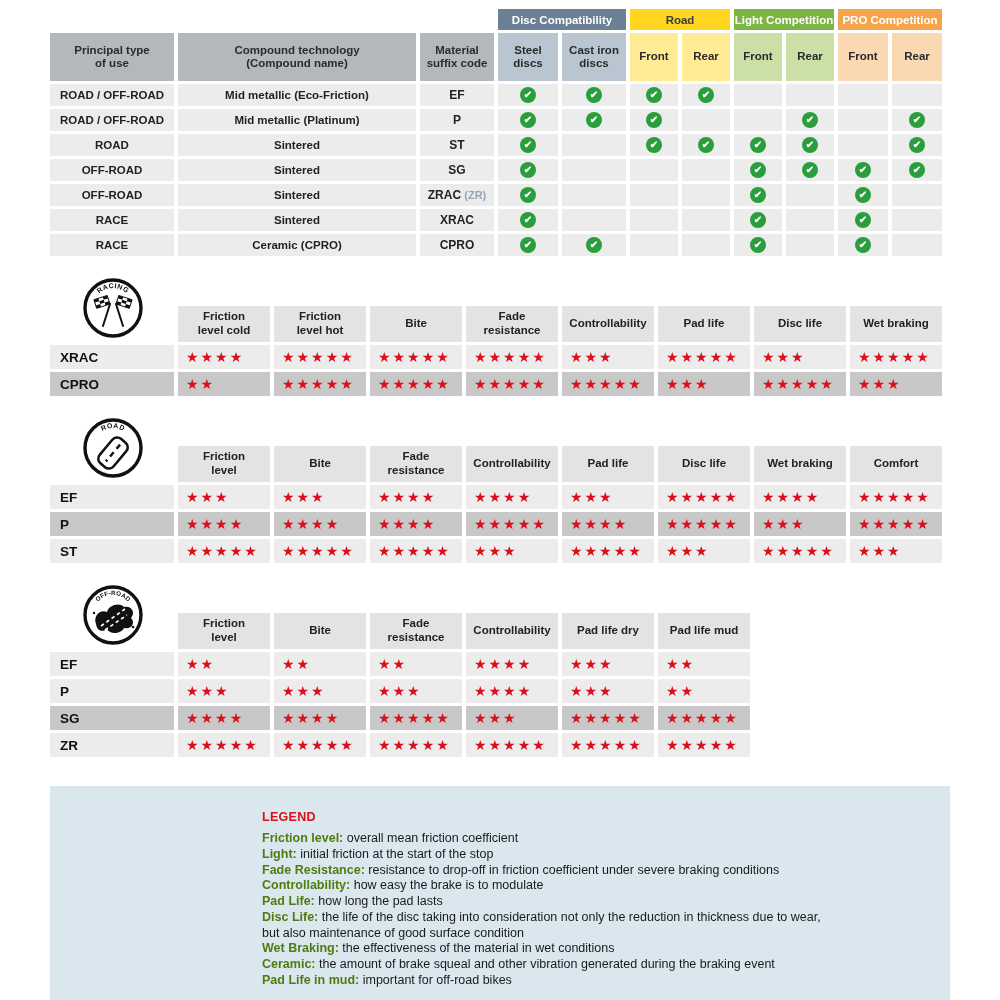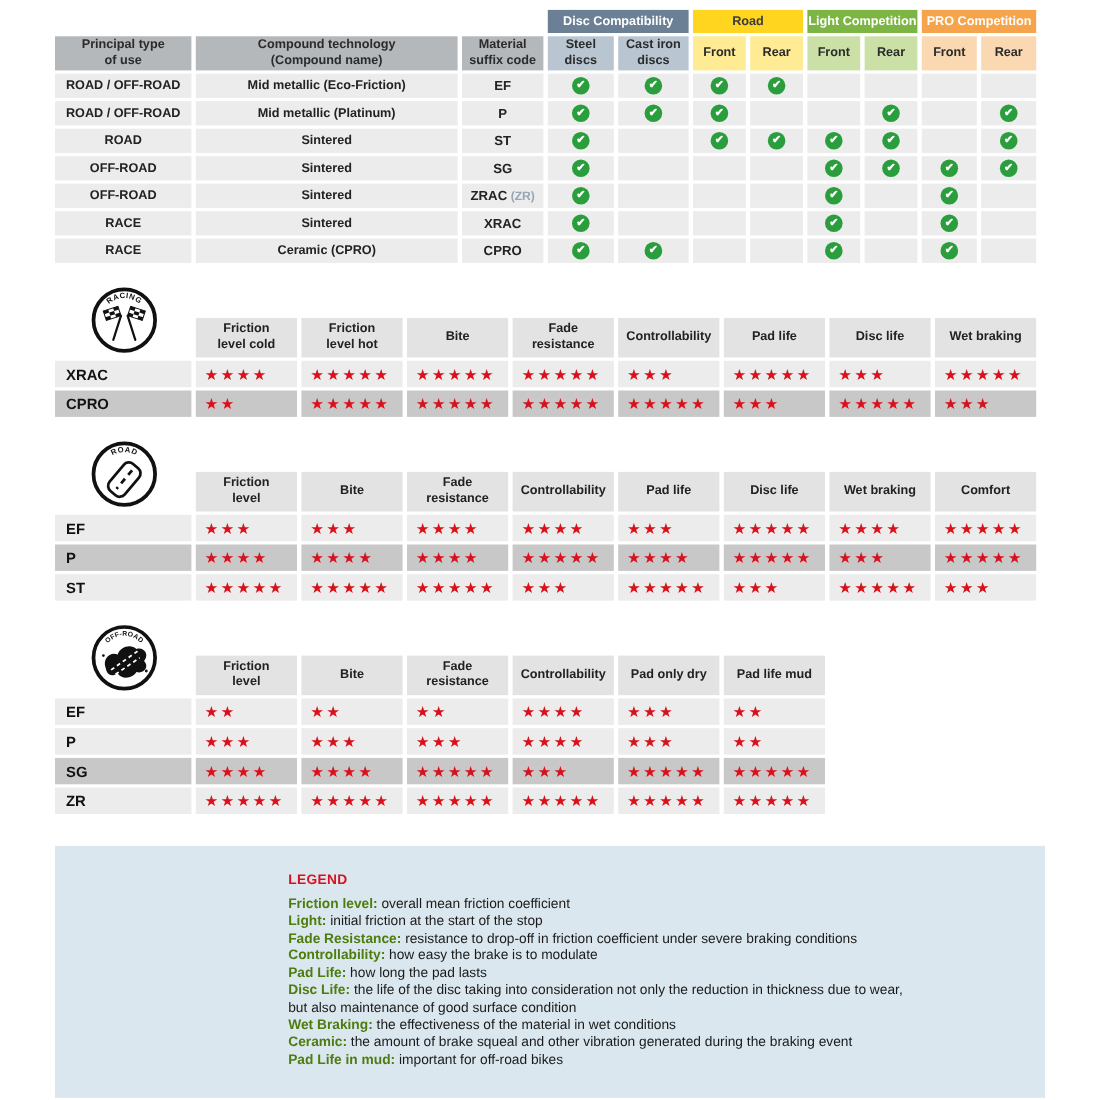--- a/index.html
+++ b/index.html
@@ -18,21 +18,21 @@
   .compat { margin-left: 46px; width: 900px; table-layout: fixed; }
   .group { height: 21px; font-size: 11.5px; font-weight: bold; }
   .g-disc  { background: var(--disc-group);  color: #fff; }
   .g-road  { background: var(--road-group);  color: #3c3c3c; }
   .g-light { background: var(--light-group); color: #fff; }
   .g-pro   { background: var(--pro-group);   color: #fff; }
   .spacer, .blankhead { background: transparent; }
 
   .lefthead {
     background: var(--header-gray); color: #2b2b2b;
-    font-size: 11.5px; font-weight: bold; height: 31px;
+    font-size: 11.5px; font-weight: bold; height: 48px;
     line-height: 1.15; padding: 2px; white-space: pre-line;
   }
   .subhead { font-size: 11.5px; font-weight: bold; color: #2b2b2b; line-height: 1.15; padding: 2px; white-space: pre-line; }
   .sub-g-disc  { background: var(--disc-sub); }
   .sub-g-road  { background: var(--road-sub); }
   .sub-g-light { background: var(--light-sub); }
   .sub-g-pro   { background: var(--pro-sub); }
 
   .data-row td { background: var(--row-light); height: 22px; font-size: 11.5px; }
   .use       { font-weight: bold; font-size: 10.5px; }
@@ -395,21 +395,21 @@
       </colgroup>
       <tbody>
           <tr class="rate-head-row">
             <th class="blankhead"></th>
             <th class="ratehead">Friction
 level</th>
             <th class="ratehead">Bite</th>
             <th class="ratehead">Fade
 resistance</th>
             <th class="ratehead">Controllability</th>
-            <th class="ratehead">Pad only dry</th>
+            <th class="ratehead">Pad life dry</th>
             <th class="ratehead">Pad life mud</th>
           </tr>
           <tr class="rate-row light">
             <td class="ratelabel">EF</td>
             <td class="stars">★★</td>
             <td class="stars">★★</td>
             <td class="stars">★★</td>
             <td class="stars">★★★★</td>
             <td class="stars">★★★</td>
             <td class="stars">★★</td>

